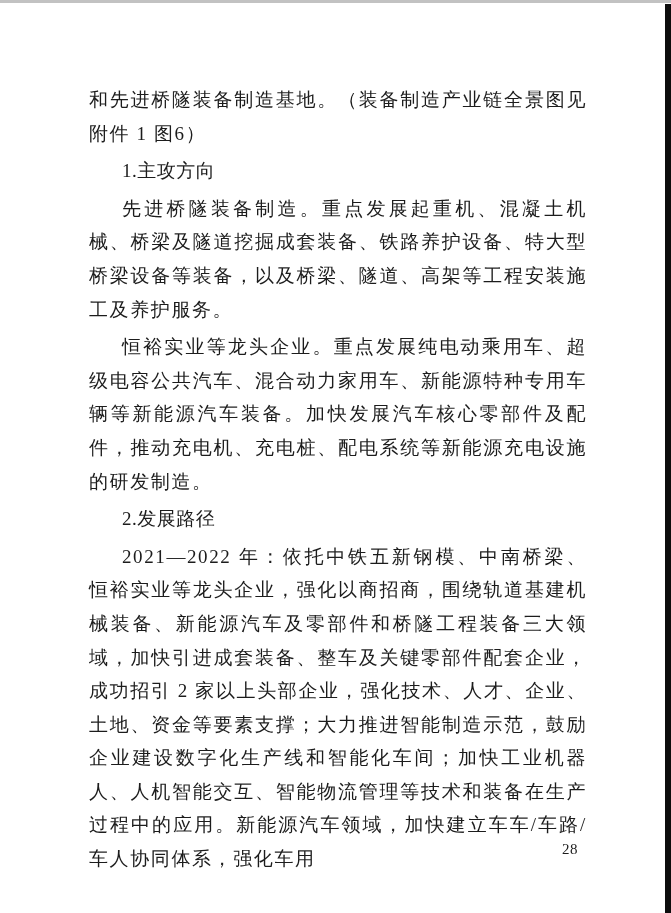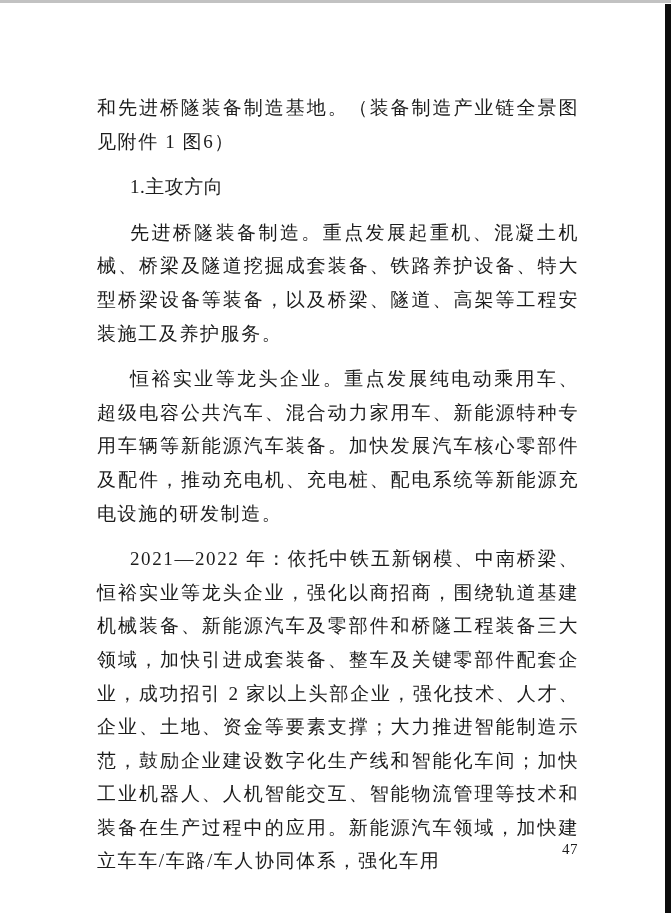--- a/index.html
+++ b/index.html
@@ -27,21 +27,21 @@
     width: 6px;
     background: #0d0d0d;
   }
   .doc-content {
     position: absolute;
     top: 79px;
     left: 85px;
     width: 506px;
   }
   .doc-content p {
-    margin: 12px;
+    margin: 4px;
     font-size: 19px;
     line-height: 33.6px;
     letter-spacing: 1.6px;
     text-align: justify;
     text-justify: inter-ideograph;
     word-break: break-all;
   }
   .doc-content p.heading {
     font-weight: normal;
     text-indent: 33px;
@@ -70,16 +70,17 @@
 <body>
 
 <div class="page-top-edge"></div>
 <div class="page-right-bar"></div>
 
 <main class="doc-content" id="doc-content">
     <p class="body-continued">和先进桥隧装备制造基地。（装备制造产业链全景图见附件 1 图6）</p>
     <p class="heading">1.主攻方向</p>
     <p class="body"><b>先进桥隧装备制造。</b>重点发展起重机、混凝土机械、桥梁及隧道挖掘成套装备、铁路养护设备、特大型桥梁设备等装备，以及桥梁、隧道、高架等工程安装施工及养护服务。</p>
     <p class="body"><b>恒裕实业等龙头企业。</b>重点发展纯电动乘用车、超级电容公共汽车、混合动力家用车、新能源特种专用车辆等新能源汽车装备。加快发展汽车核心零部件及配件，推动充电机、充电桩、配电系统等新能源充电设施的研发制造。</p>
+    <p class="heading">2.发展路径</p>
     <p class="body">2021—2022 年：依托中铁五新钢模、中南桥梁、恒裕实业等龙头企业，强化以商招商，围绕轨道基建机械装备、新能源汽车及零部件和桥隧工程装备三大领域，加快引进成套装备、整车及关键零部件配套企业，成功招引 2 家以上头部企业，强化技术、人才、企业、土地、资金等要素支撑；大力推进智能制造示范，鼓励企业建设数字化生产线和智能化车间；加快工业机器人、人机智能交互、智能物流管理等技术和装备在生产过程中的应用。新能源汽车领域，加快建立车车/车路/车人协同体系，强化车用</p>
   </main>
 
-<div class="page-number">47</div>
+<div class="page-number">28</div>
 
 </body></html>

